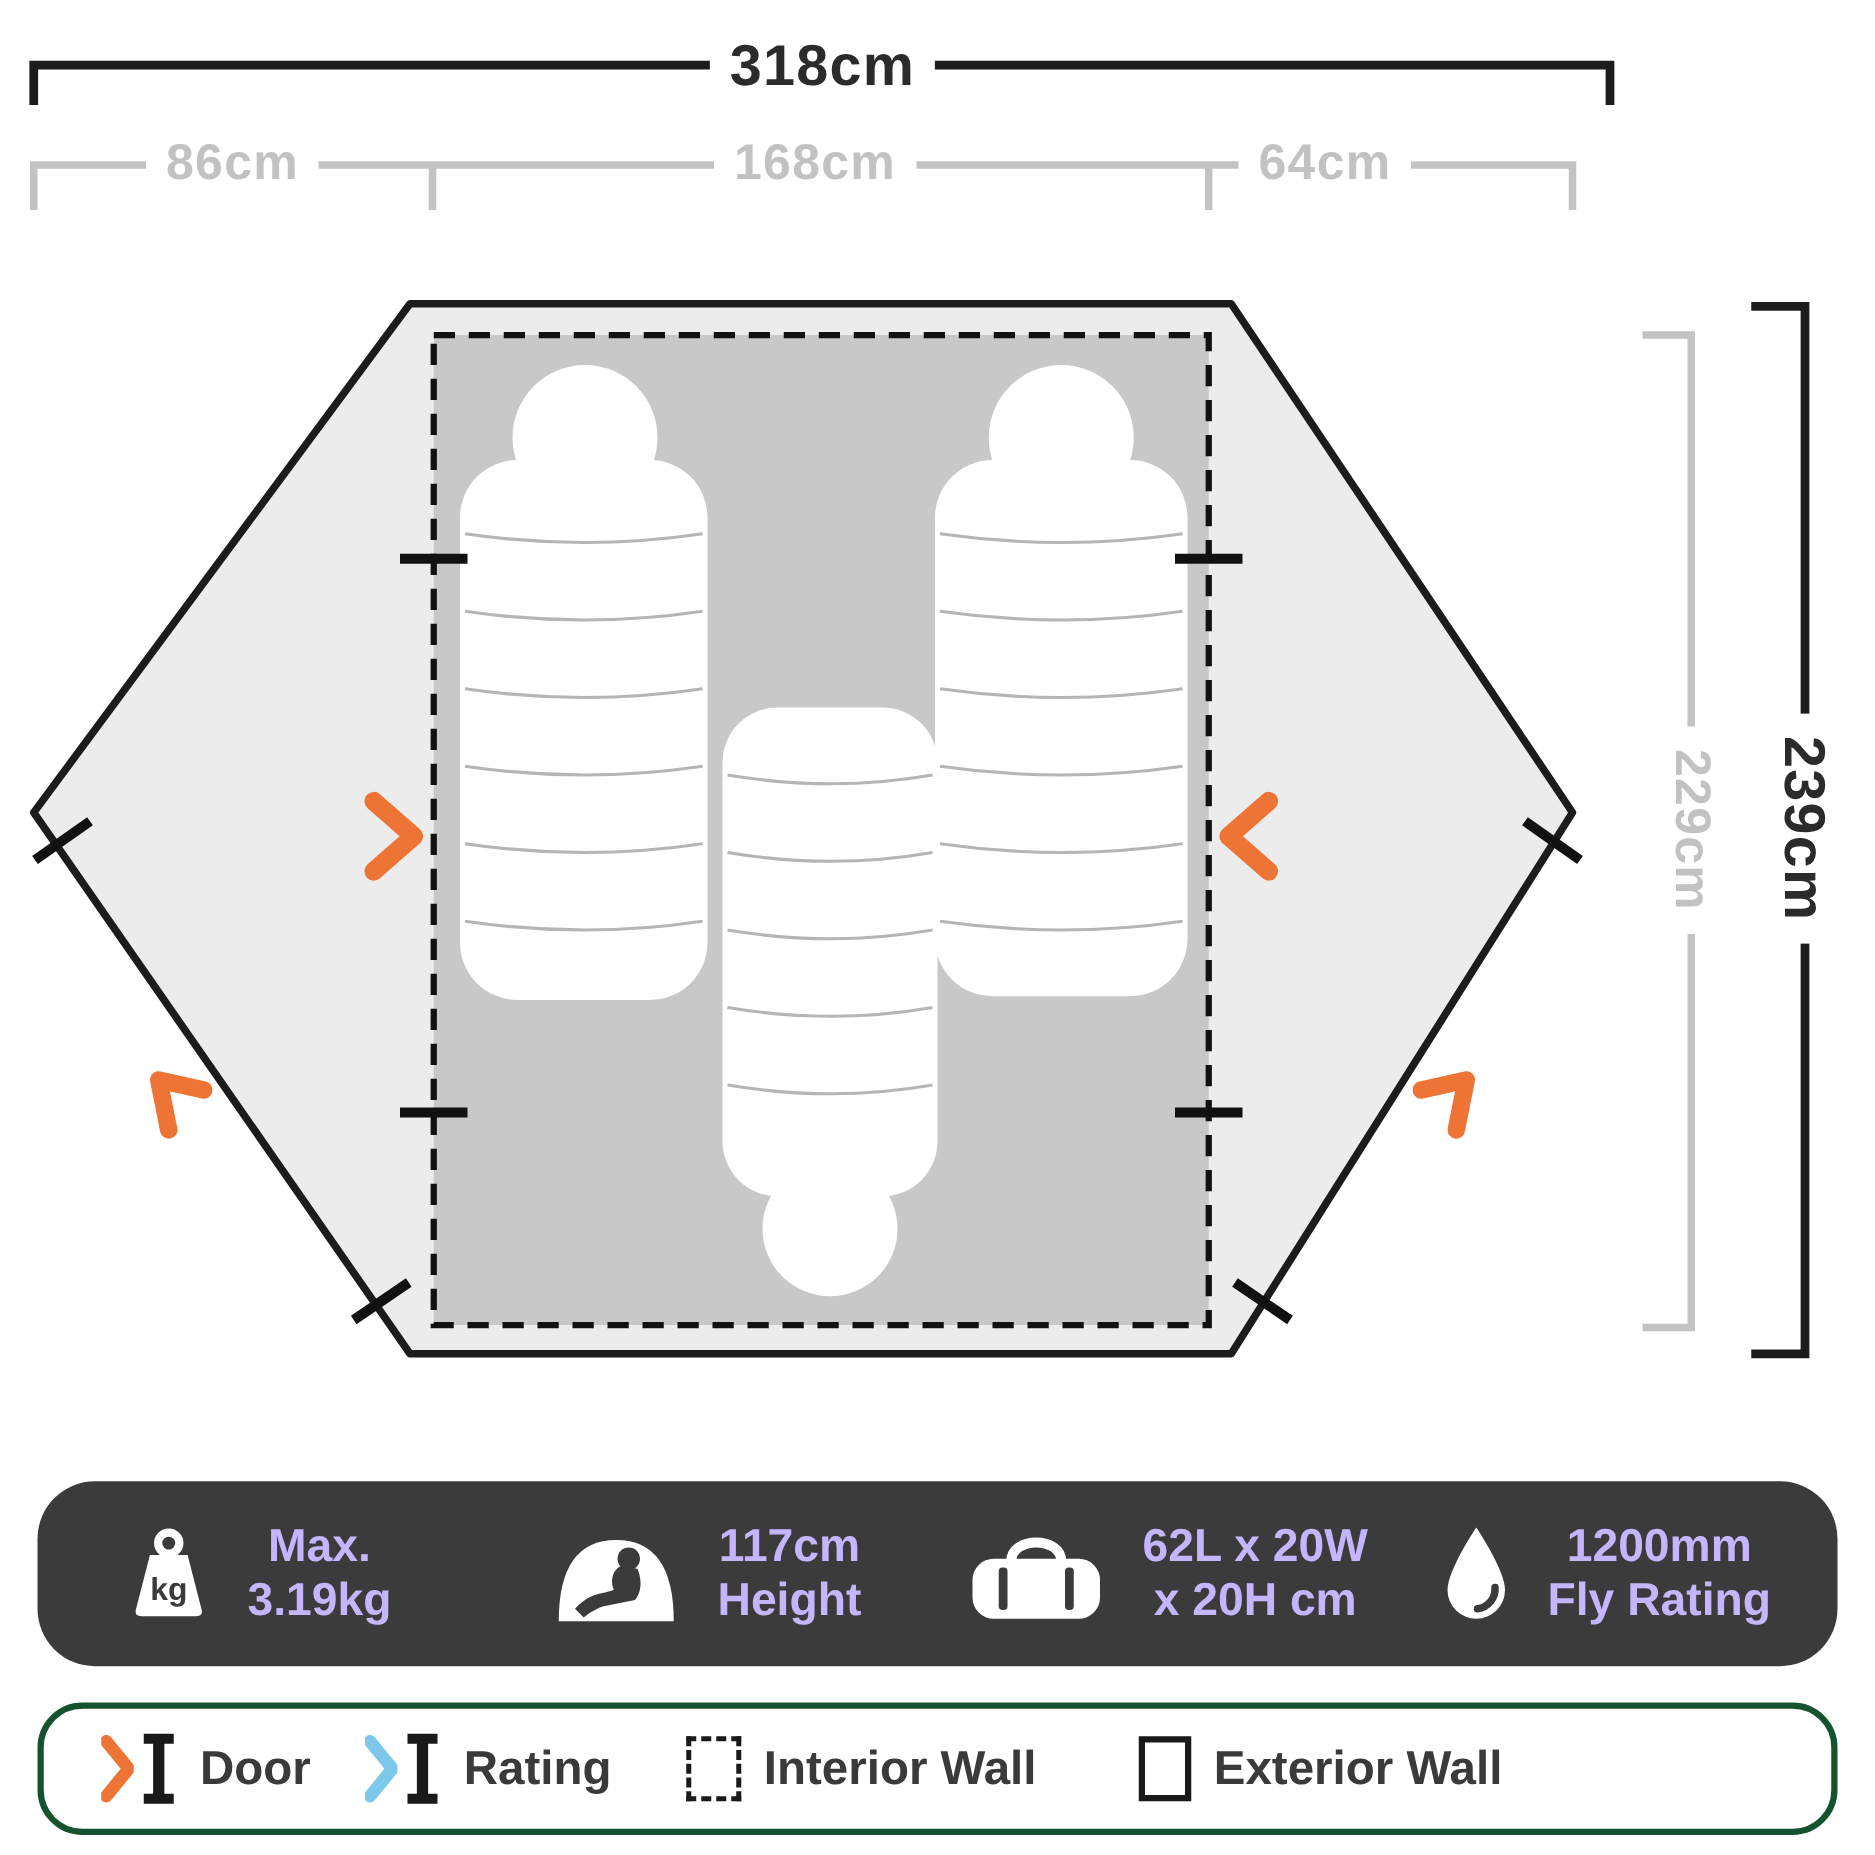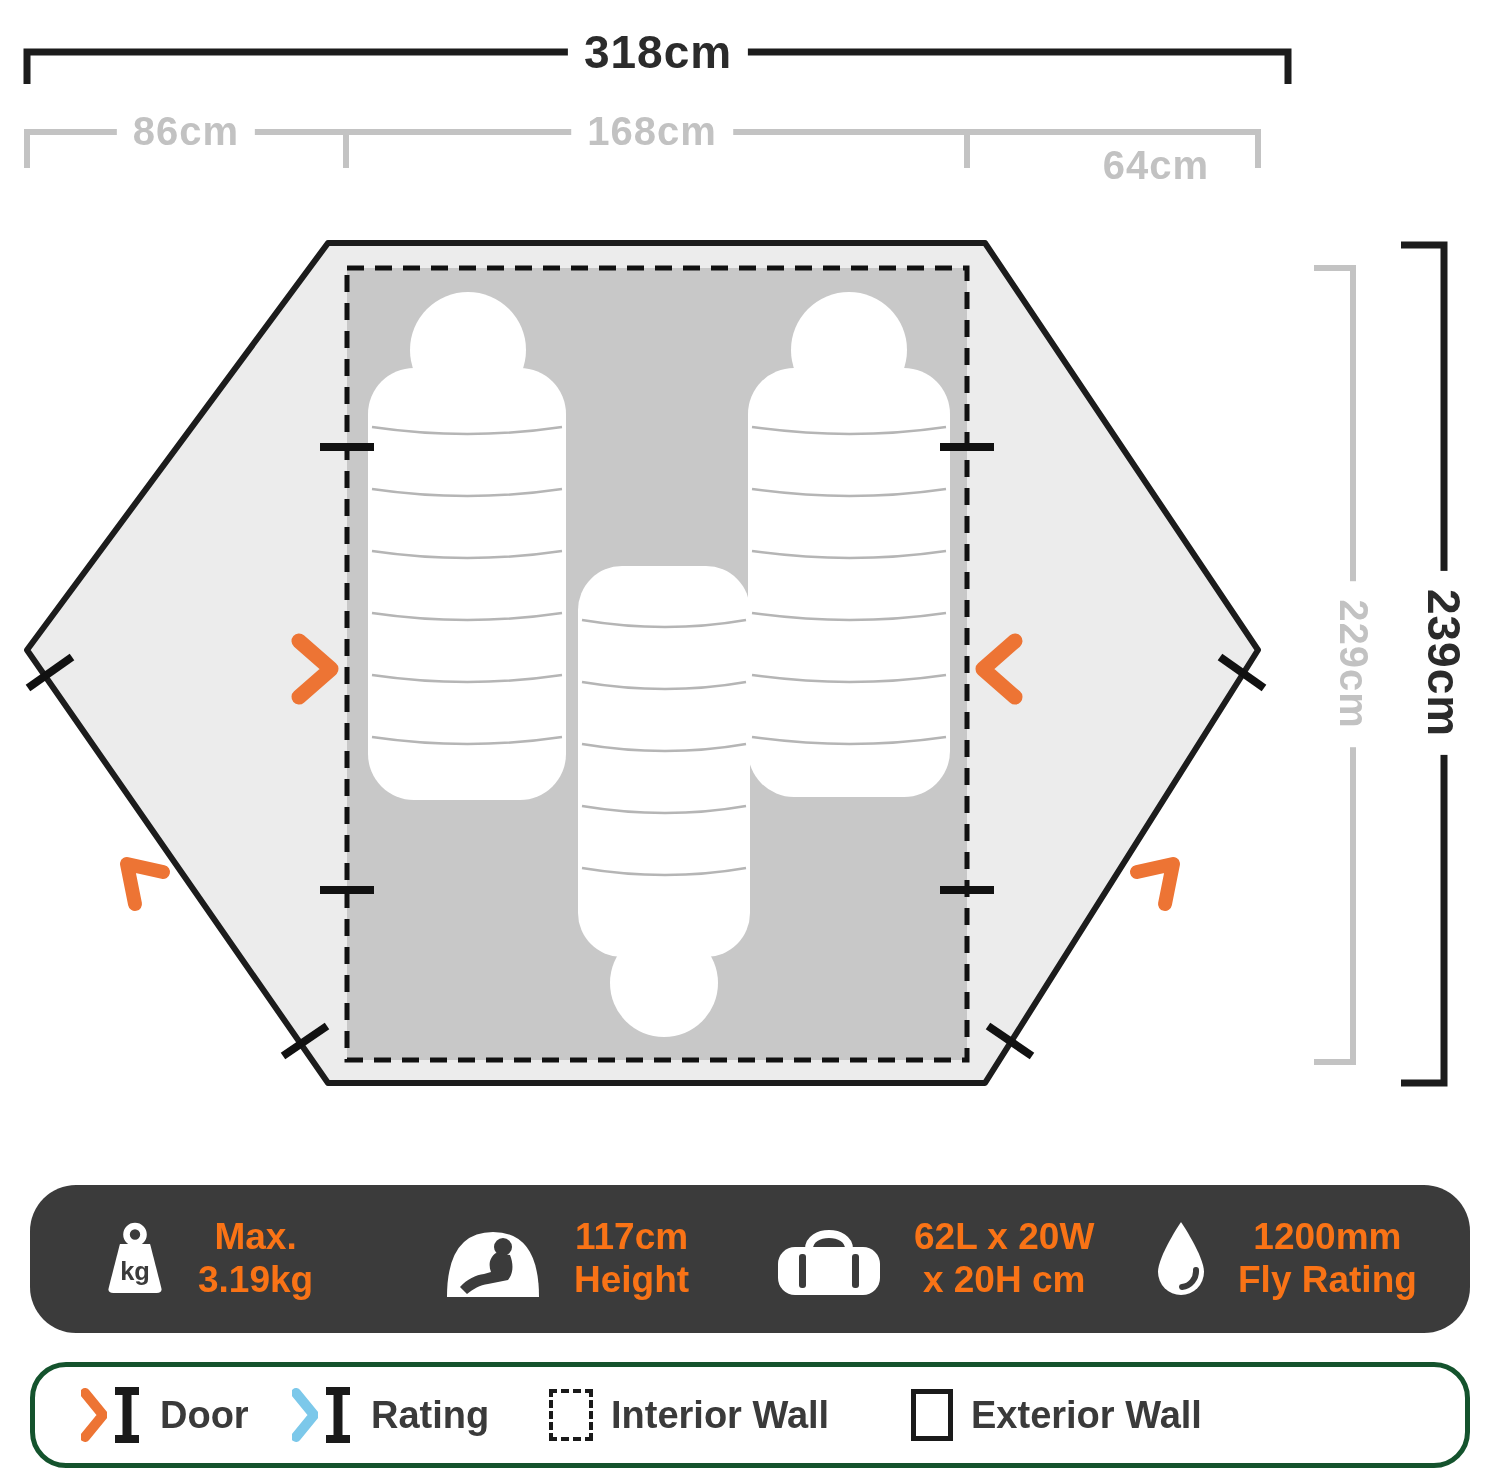--- a/index.html
+++ b/index.html
@@ -15,21 +15,21 @@
     font-weight:bold; font-size:46px; color:#2b2b2b; letter-spacing:1px;
   }
   .dim-label.gray { font-size:40px; color:#c2c2c2; }
   .dim-label.vert { transform:translate(-50%,-50%) rotate(90deg); padding:4px 18px; }
 
   .spec-bar {
     position:absolute; left:30px; top:1185px; width:1440px; height:148px;
     background:#3b3b3b; border-radius:46px;
   }
   .spec-item { position:absolute; top:0; height:100%; display:flex; align-items:center; gap:30px; }
-  .spec-text { color:#f97316; font-weight:bold; font-size:37px; line-height:1.16; text-align:center; white-space:nowrap; }
+  .spec-text { color:#c4b5fd; font-weight:bold; font-size:37px; line-height:1.16; text-align:center; white-space:nowrap; }
 
   .legend-bar {
     position:absolute; left:30px; top:1362px; width:1440px; height:106px;
     background:#ffffff; border:5px solid #14532d; border-radius:36px; box-sizing:border-box;
   }
   .legend-item { position:absolute; top:0; height:100%; display:flex; align-items:center; }
   .legend-icon { display:flex; align-items:center; gap:5px; }
   .legend-label { font-weight:bold; font-size:38px; color:#3a3a3a; margin-left:18px; white-space:nowrap; }
   .swatch-interior { width:44px; height:52px; border:4px dashed #1a1a1a; background:#fff; box-sizing:border-box; }
   .swatch-exterior { width:42px; height:52px; border:5px solid #1a1a1a; background:#fff; box-sizing:border-box; }
@@ -117,21 +117,21 @@
       <path d="M163,872 L127,864 L135,904" fill="none" stroke="#ed7434" stroke-width="14" stroke-linecap="round" stroke-linejoin="round"></path>
     </g>
     <g>
       <path d="M1137,872 L1173,864 L1165,904" fill="none" stroke="#ed7434" stroke-width="14" stroke-linecap="round" stroke-linejoin="round"></path>
     </g>
   </svg>
 
   <div class="dim-label" style="left:658px; top:52px;">318cm</div>
   <div class="dim-label gray" style="left:186px; top:131px;">86cm</div>
   <div class="dim-label gray" style="left:652px; top:131px;">168cm</div>
-  <div class="dim-label gray" style="left:1156px; top:131px;margin-top:34px;">64cm</div>
+  <div class="dim-label gray" style="left:1060px; top:131px;">64cm</div>
   <div class="dim-label gray vert" style="left:1353px; top:664px;">229cm</div>
   <div class="dim-label vert" style="left:1444px; top:663px;">239cm</div>
 
   <div class="spec-bar">
     <div class="spec-item" style="left:72px;">
       <svg width="66" height="78" viewBox="0 0 70 80">
         <circle cx="35" cy="14" r="9" fill="none" stroke="#ffffff" stroke-width="7"></circle>
         <path d="M19,24 L51,24 L63,71 Q64,76 58,76 L12,76 Q6,76 7,71 Z" fill="#ffffff"></path>
         <text x="35" y="62" text-anchor="middle" font-size="27" font-weight="bold" fill="#3b3b3b">kg</text>
       </svg>

